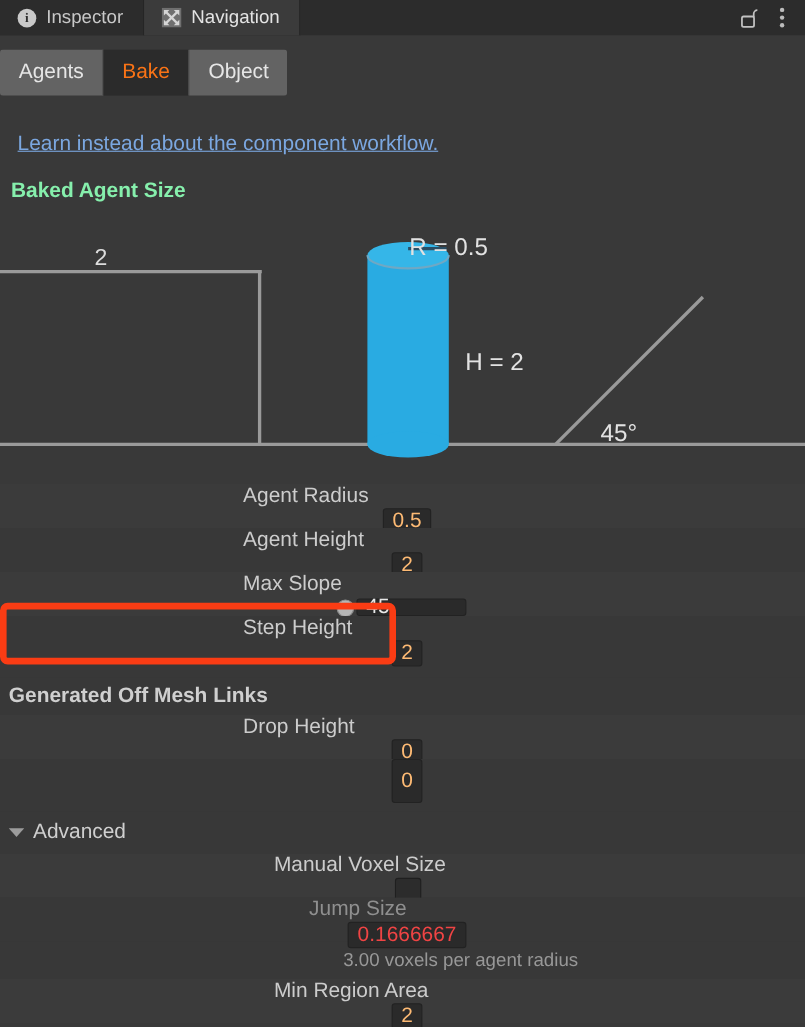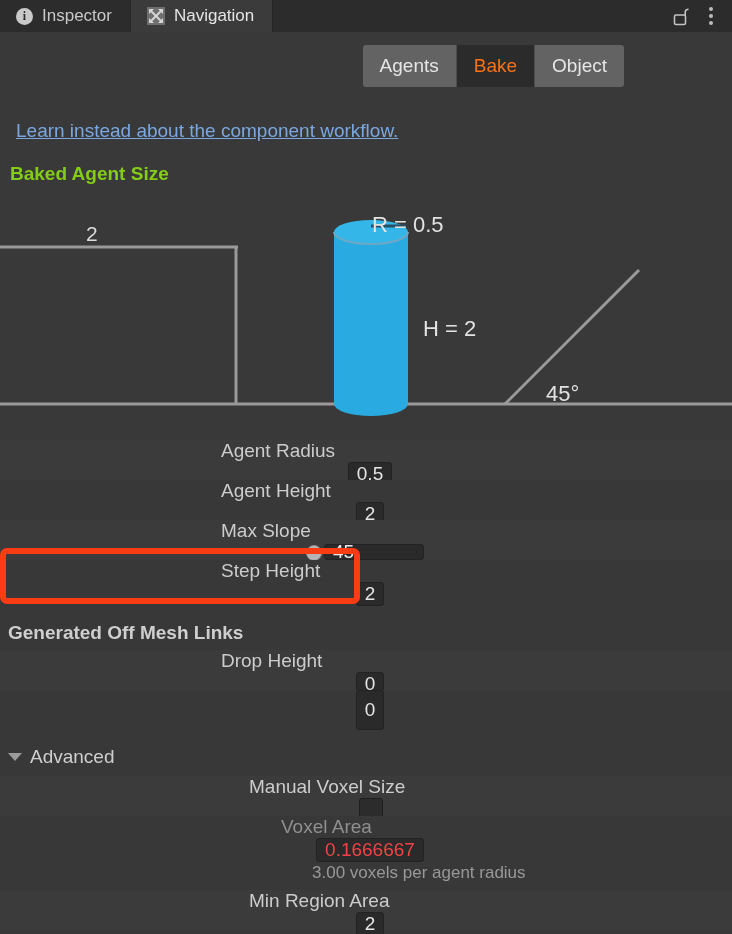--- a/index.html
+++ b/index.html
@@ -97,24 +97,24 @@
     display: block;
     width: 4px; height: 4px;
     border-radius: 50%;
     background: #bcbcbc;
   }
 
   
   .seg-wrap {
     position: absolute;
     left: 0; top: 32px;
-    width: 624px; height: 68px;
-    display: flex;
-    align-items: center;
-    justify-content: flex-end;
+    width: 732px; height: 68px;
+    display: flex;
+    align-items: center;
+    justify-content: flex-start;
   }
   .segmented {
     display: flex;
     height: 42px;
     border-radius: 3px;
     overflow: hidden;
   }
   .seg {
     display: flex;
     align-items: center;
@@ -141,21 +141,21 @@
   .link {
     font-size: 19px;
     color: #7ba7e0;
     text-decoration: underline;
     cursor: pointer;
   }
   .section-title {
     position: absolute;
     font-size: 19px;
     font-weight: bold;
-    color: #84cc16;
+    color: #86efac;
   }
   #bakedAgentSizeTitle { left: 10px; top: 163px; }
 
   
   .diagram {
     position: absolute;
     left: 0; top: 196px;
     width: 732px; height: 232px;
   }
 
@@ -193,21 +193,21 @@
     margin-right: 2px;
     height: 30px;
     box-sizing: border-box;
     background: #2a2a2a;
     border: 1px solid #222;
     border-radius: 3px;
     display: flex;
     align-items: center;
     padding: 0 8px;
     font-size: 19px;
-    color: #e5e5e5;
+    color: #fdba74;
     cursor: text;
   }
   .field.dim { color: #ef4444; }
 
   .checkbox {
     width: 24px; height: 24px;
     box-sizing: border-box;
     background: #2c2c2c;
     border: 1px solid #1f1f1f;
     border-radius: 3px;
@@ -453,21 +453,21 @@
       <span class="caret"></span>
       <span class="foldout-label">Advanced</span>
     </div>
 
     <div class="row">
       <div class="row-label indent1">Manual Voxel Size</div>
       <div class="checkbox"></div>
     </div>
 
     <div class="row alt">
-      <div class="row-label indent2 dim">Voxel Area</div>
+      <div class="row-label indent2 dim">Jump Size</div>
       <div class="field dim">0.1666667</div>
     </div>
 
     <div class="helper">3.00 voxels per agent radius</div>
 
     <div class="row">
       <div class="row-label indent1">Min Region Area</div>
       <div class="field">2</div>
     </div>
 

